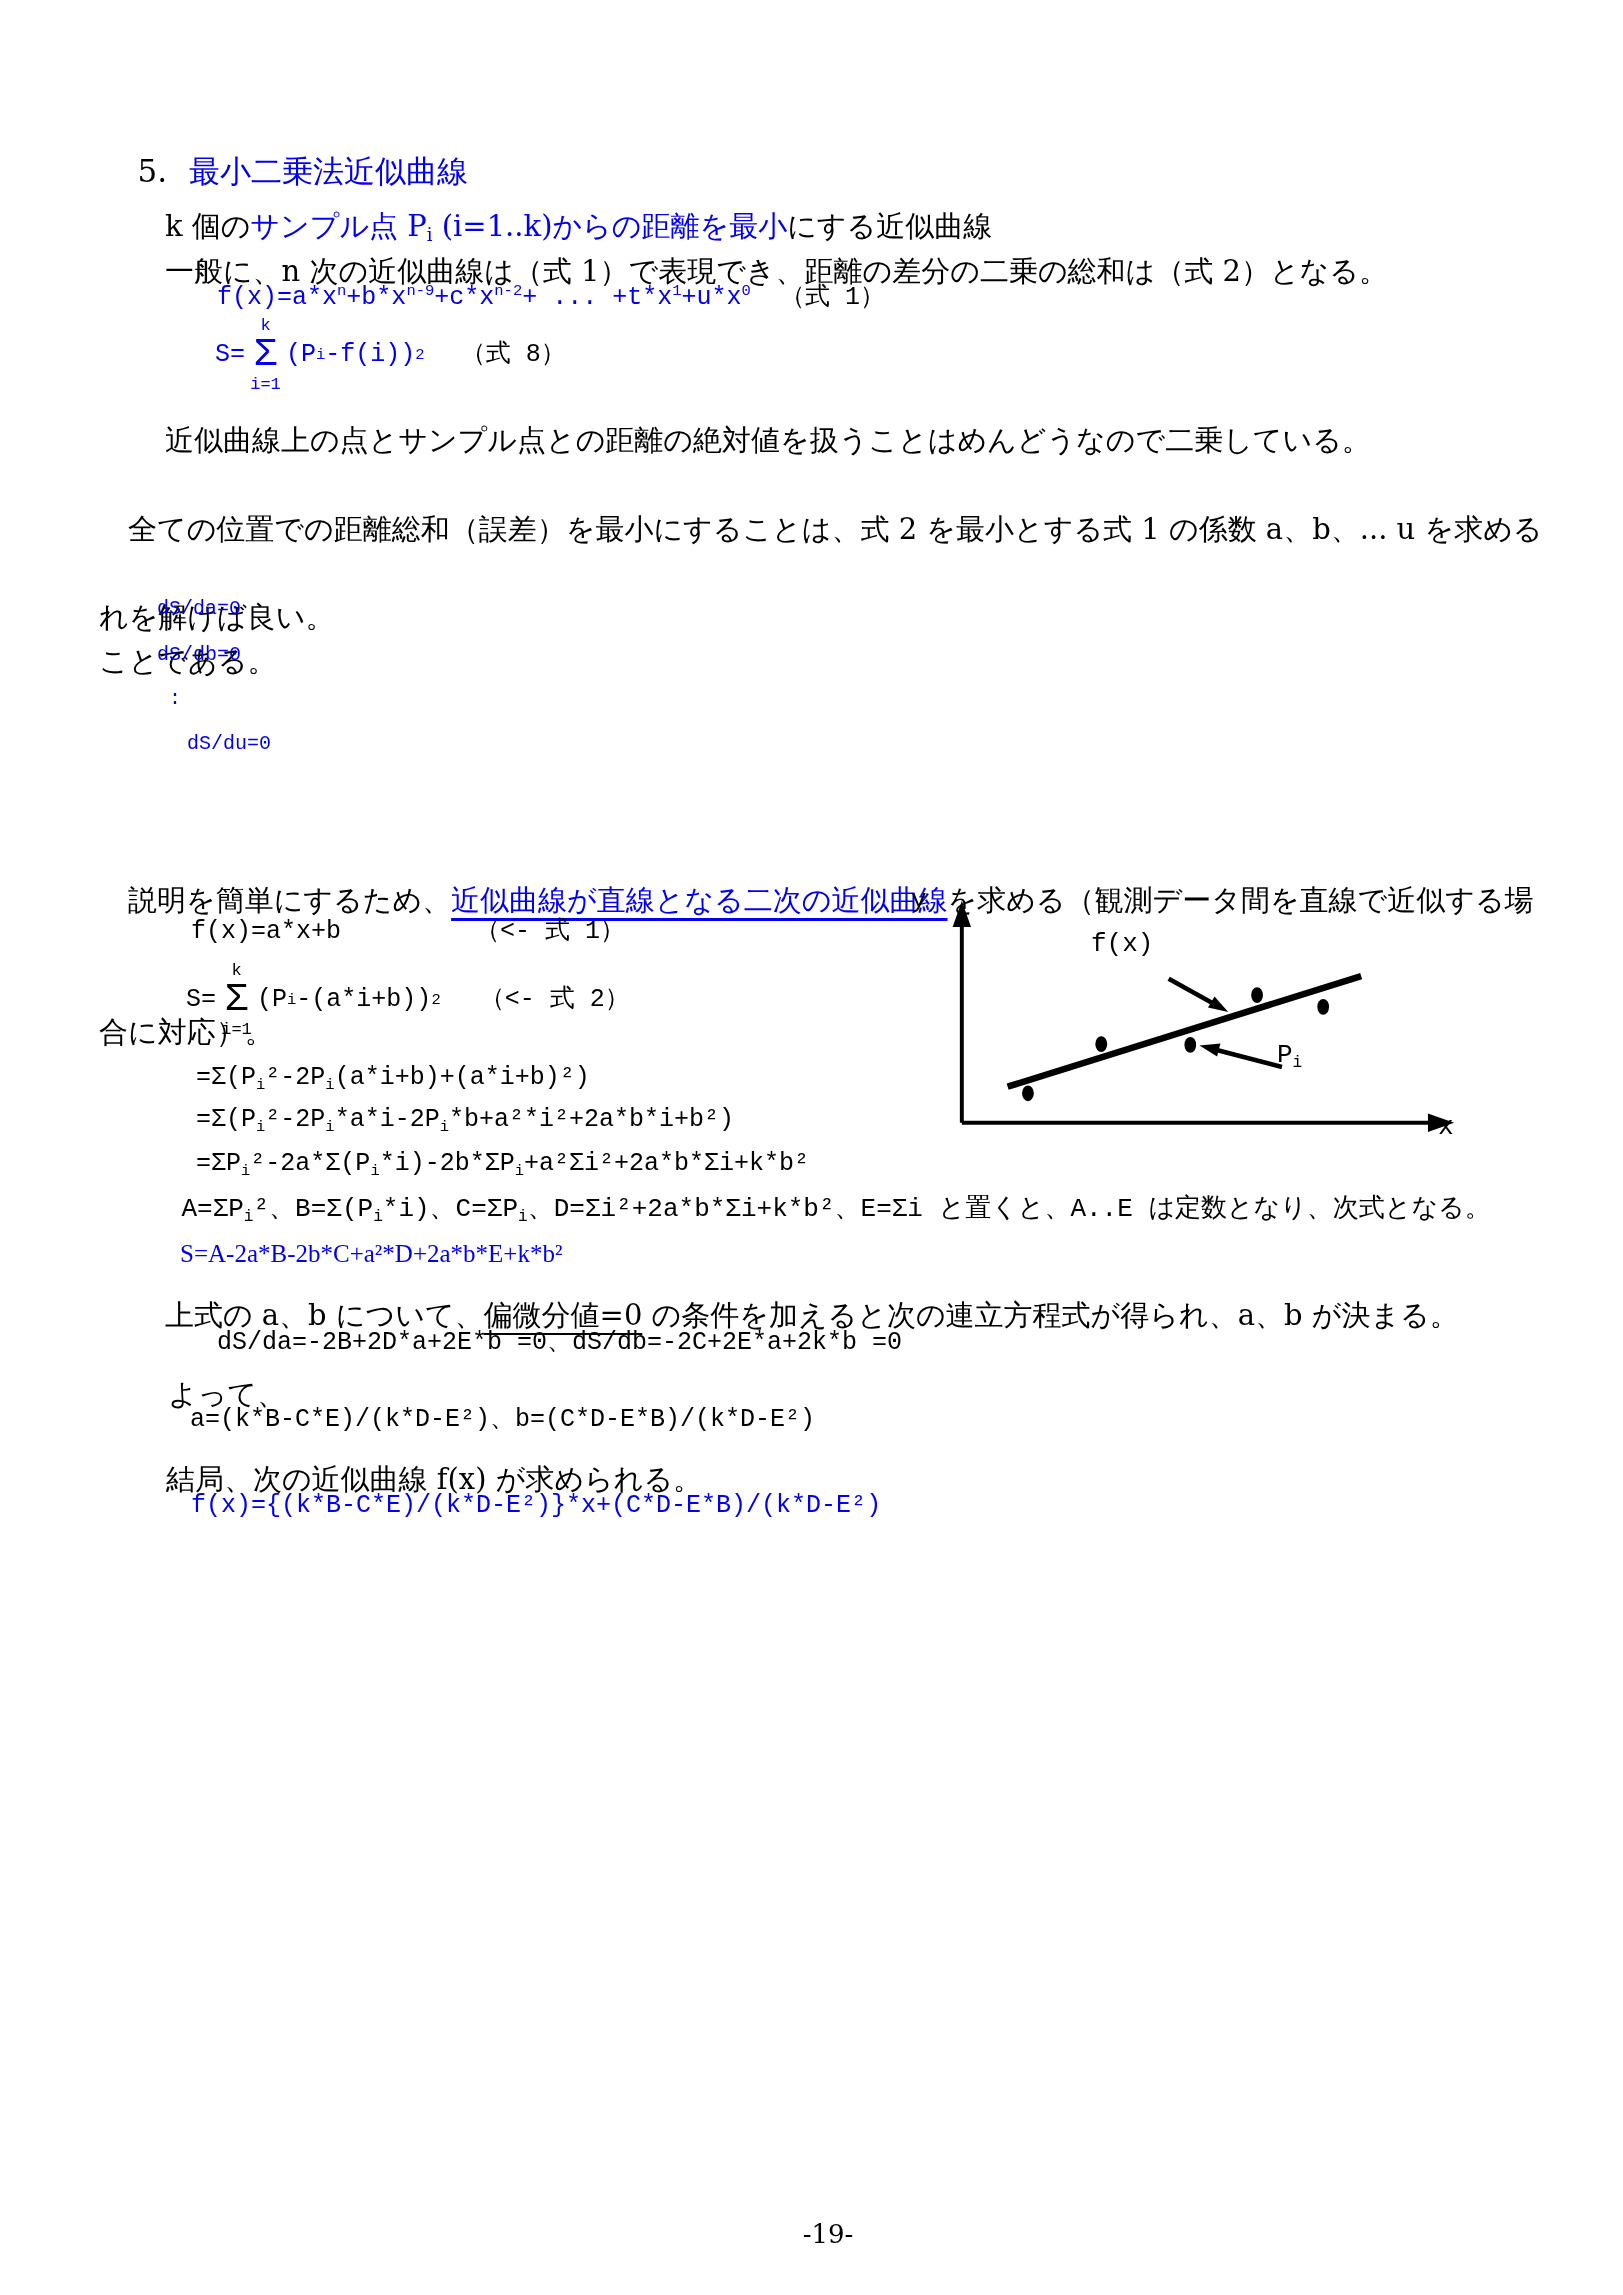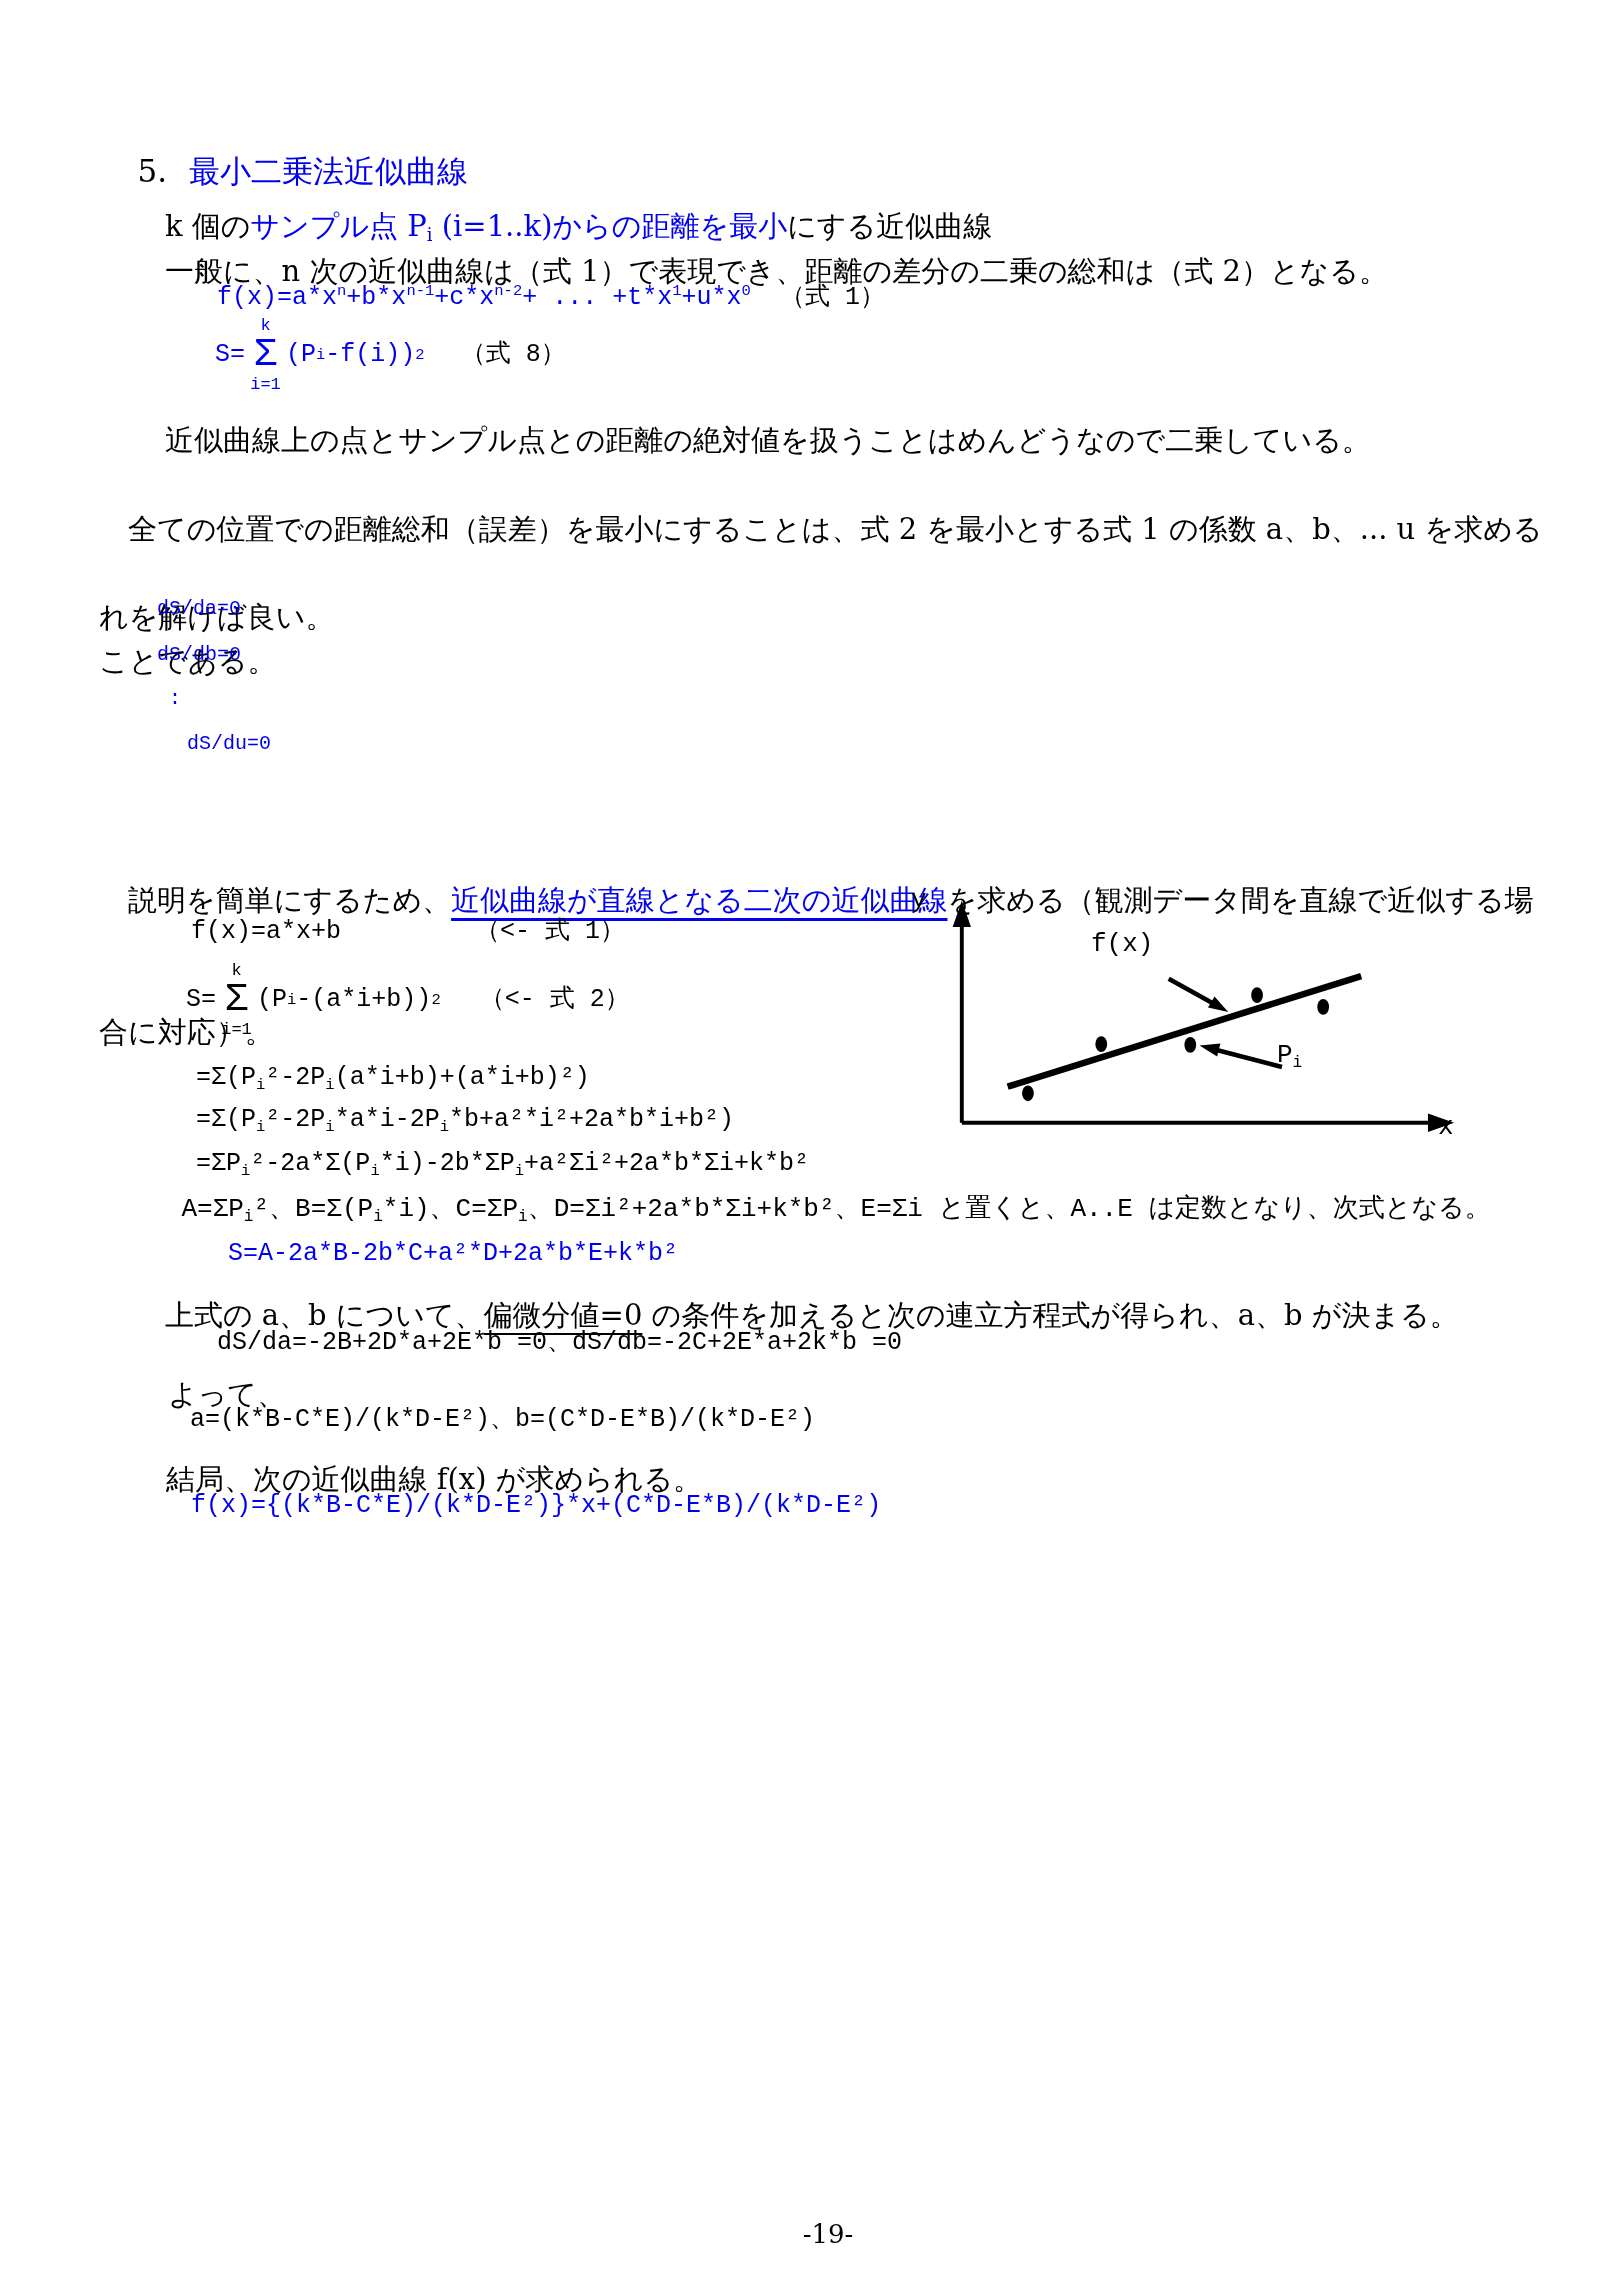--- a/index.html
+++ b/index.html
@@ -53,21 +53,21 @@
 
   <div class="abs jp" style="top:160px;left:128px;">
     <span class="black">k 個の</span><span class="blue">サンプル点 P</span><sub class="blue">i</sub><span class="blue"> (i=1..k)からの距離を最小</span><span class="black">にする近似曲線</span>
   </div>
 
   <div class="abs jp" style="top:205px;left:128px;">
     <span>一般に、n 次の近似曲線は（式 1）で表現でき、距離の差分の二乗の総和は（式 2）となる。</span>
   </div>
 
   <div class="abs eq" style="top:252px;left:157px;">
-    <span class="blue">f(x)=a*x</span><span class="sup blue">n</span><span class="blue">+b*x</span><span class="sup blue">n-1</span><span class="blue">+c*x</span><span class="sup blue">n-2</span><span class="blue">+ ... +t*x</span><span class="sup blue">1</span><span class="blue">+u*x</span><span class="sup blue">0</span><span class="black gap-f1">（式 1）</span>
+    <span class="blue">f(x)=a*x</span><span class="sup blue">n</span><span class="blue">+b*x</span><span class="sup blue">n-9</span><span class="blue">+c*x</span><span class="sup blue">n-2</span><span class="blue">+ ... +t*x</span><span class="sup blue">1</span><span class="blue">+u*x</span><span class="sup blue">0</span><span class="black gap-f1">（式 1）</span>
   </div>
 
   <div class="abs eq" style="top:287px;left:155px;">
     <span class="eqrow">
       <span class="blue">S=</span>
       <span class="sigma-stack blue">
         <span class="lim">k</span>
         <span class="sig">Σ</span>
         <span class="lim">i=1</span>
       </span>
@@ -125,21 +125,21 @@
   </div>
 
   <div class="abs eq" style="top:1119px;left:136px;">
     <span>=ΣP</span><sub>i</sub><span>²-2a*Σ(P</span><sub>i</sub><span>*i)-2b*ΣP</span><sub>i</sub><span>+a²Σi²+2a*b*Σi+k*b²</span>
   </div>
 
   <div class="abs eq" style="top:1163px;left:119px;font-size:26px;">
     <span>A=ΣP</span><sub>i</sub><span>²、B=Σ(P</span><sub>i</sub><span>*i)、C=ΣP</span><sub>i</sub><span>、D=Σi²+2a*b*Σi+k*b²、E=Σi と置くと、A..E は定数となり、次式となる。</span>
   </div>
 
-  <div class="abs eq blue" style="top:1209px;left:168px;">
+  <div class="abs eq blue" style="top:1209px;left:155px;font-family:Liberation Serif, serif;">
     <span>S=A-2a*B-2b*C+a²*D+2a*b*E+k*b²</span>
   </div>
 
   <div class="abs jp" style="top:1249px;left:128px;">
     <span>上式の a、b について、</span><span class="u-black">偏微分値=0</span><span> の条件を加えると次の連立方程式が得られ、a、b が決まる。</span>
   </div>
 
   <div class="abs eq" style="top:1298px;left:157px;">
     <span>dS/da=-2B+2D*a+2E*b =0、dS/db=-2C+2E*a+2k*b =0</span>
   </div>

